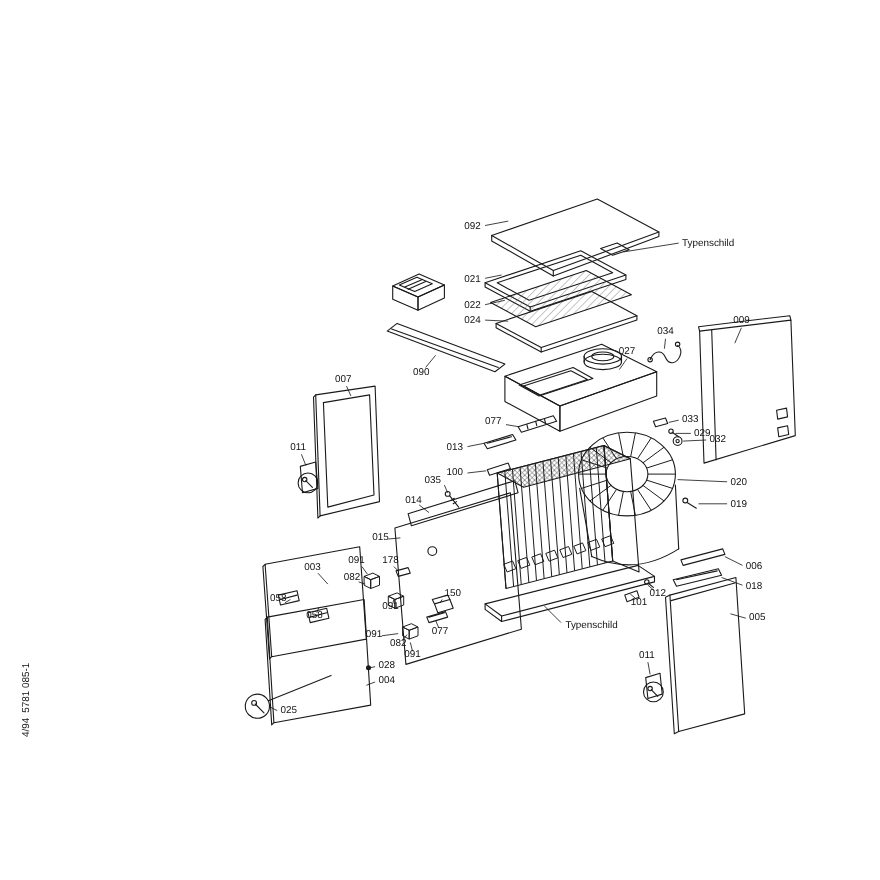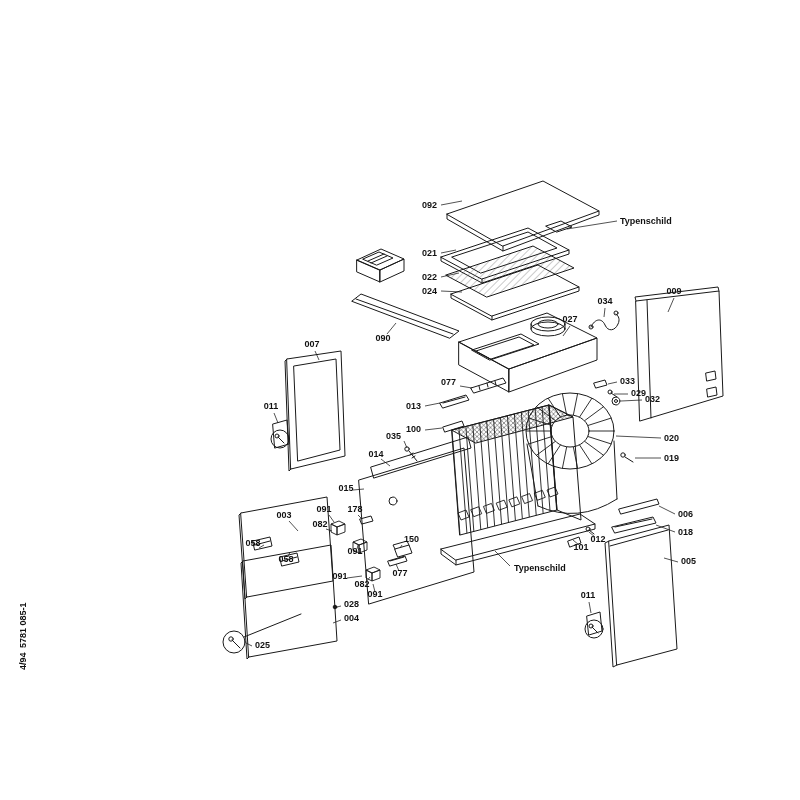--- a/index.html
+++ b/index.html
@@ -1,17 +1,17 @@
 <!DOCTYPE html>
 <html><head>
 <meta charset="utf-8">
 <style>
   html,body{margin:0;padding:0;background:#fff;}
   .page{position:relative;width:800px;height:800px;background:#fff;overflow:hidden;
-        font-family:"Liberation Sans", sans-serif;font-weight:bold;}
+        font-family:"Liberation Sans", sans-serif;}
   svg{display:block;}
   text.callout{font-family:"Liberation Sans", sans-serif;font-size:9px;fill:#111;}
   text.doccode{font-family:"Liberation Sans", sans-serif;font-size:9px;fill:#111;}
   line.leader{stroke:#1a1a1a;stroke-width:0.75;}
 </style>
 </head>
 <body>
 
 <div class="page">
 <svg id="diagram" viewBox="0 0 800 800" width="800" height="800">

